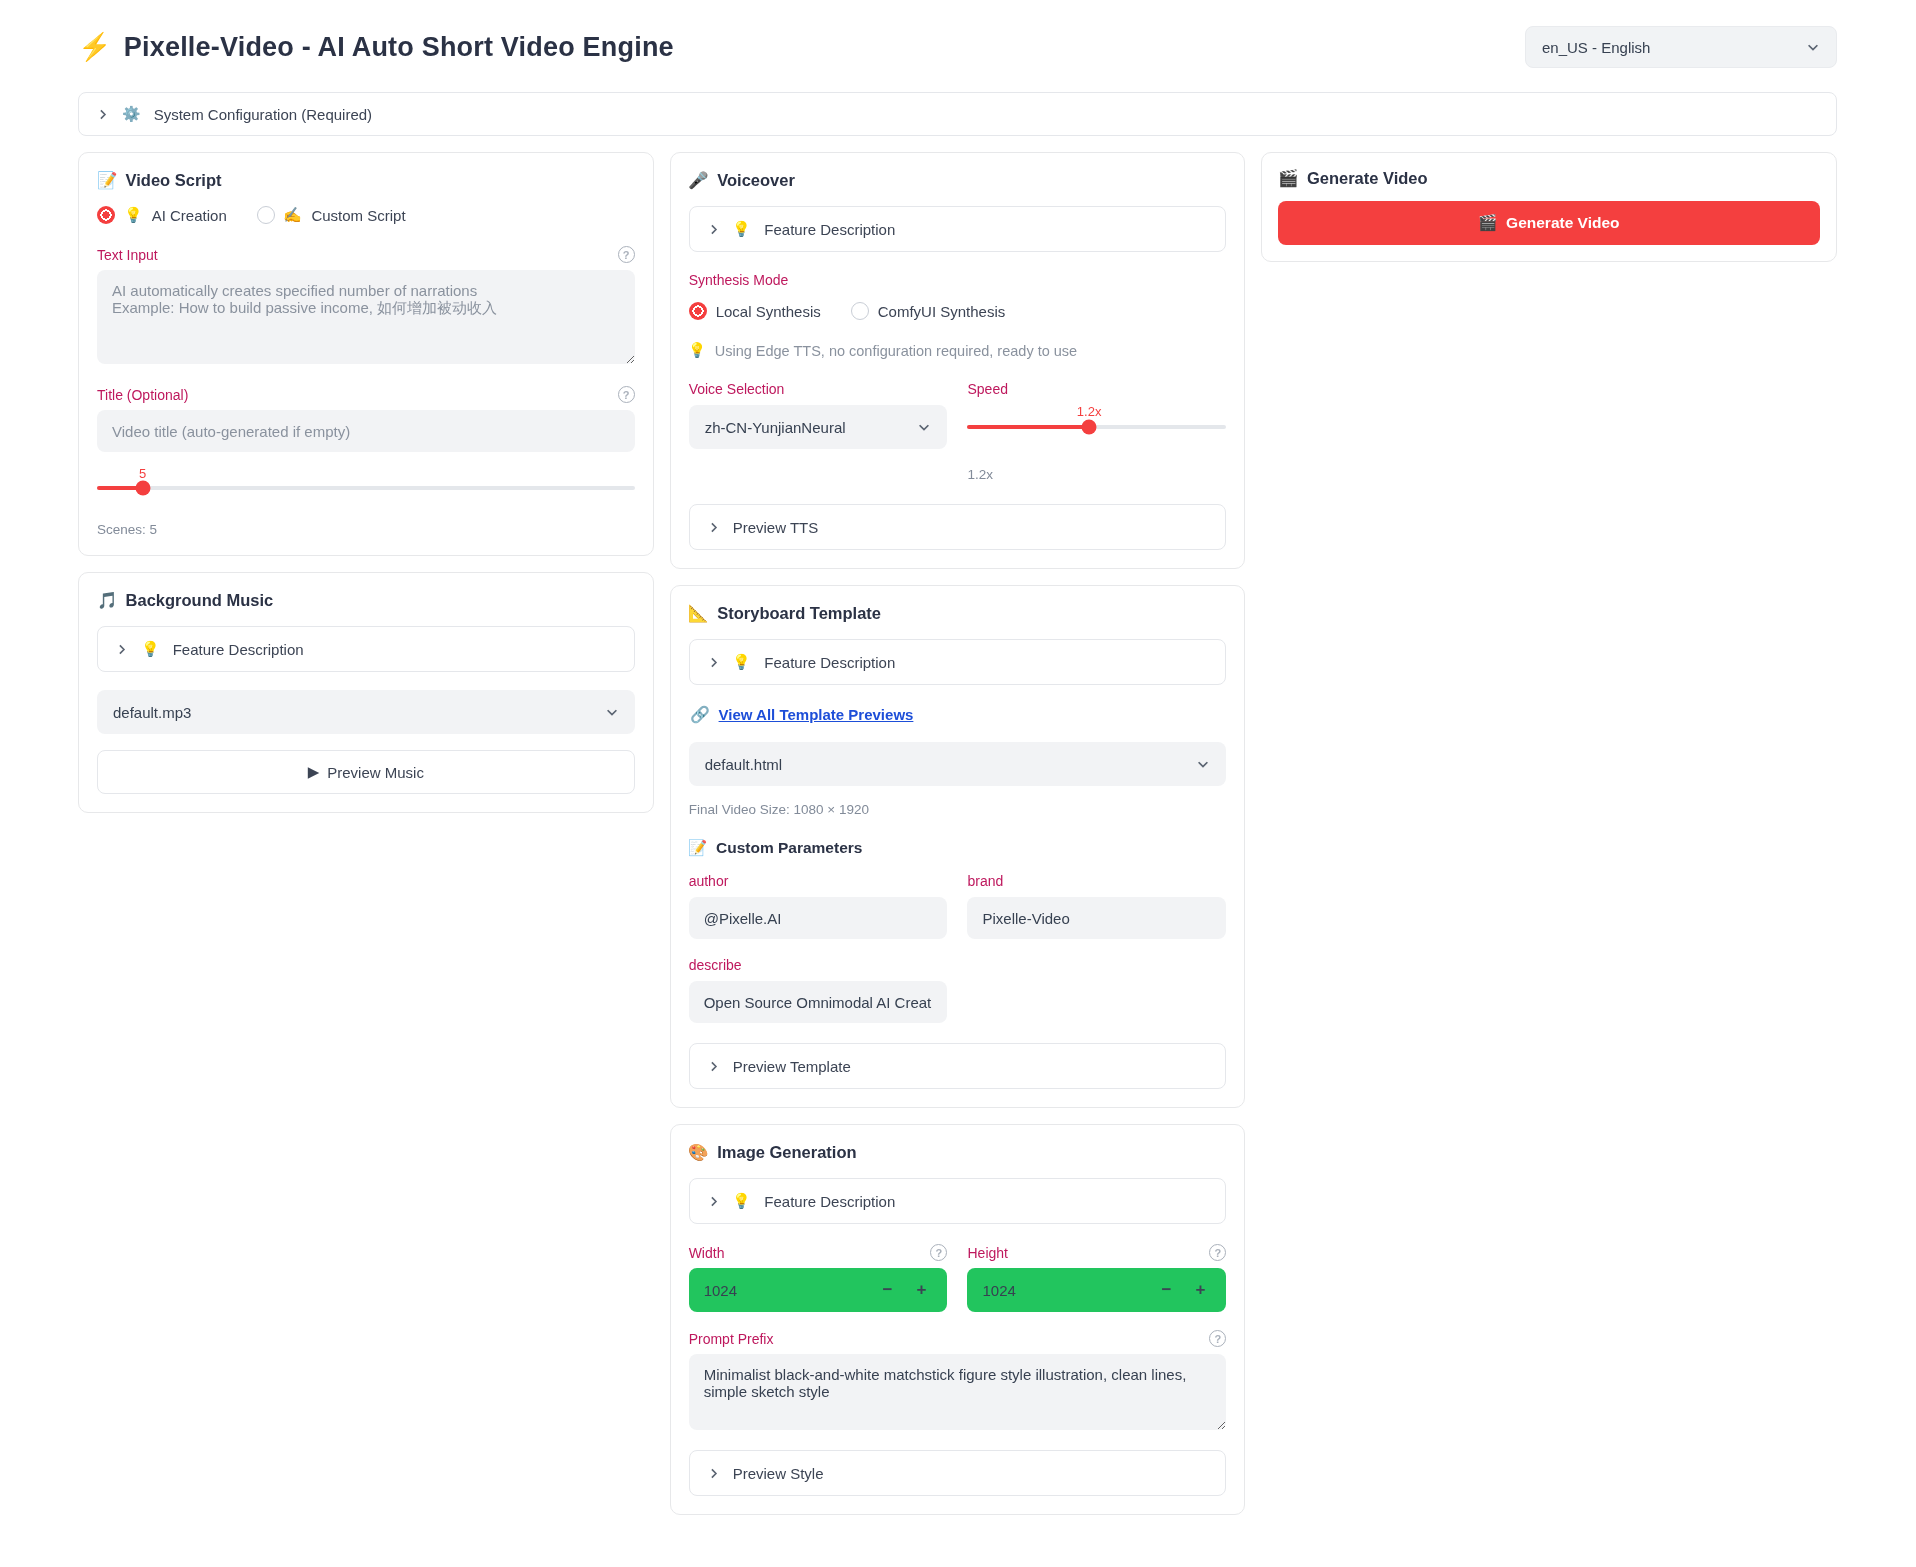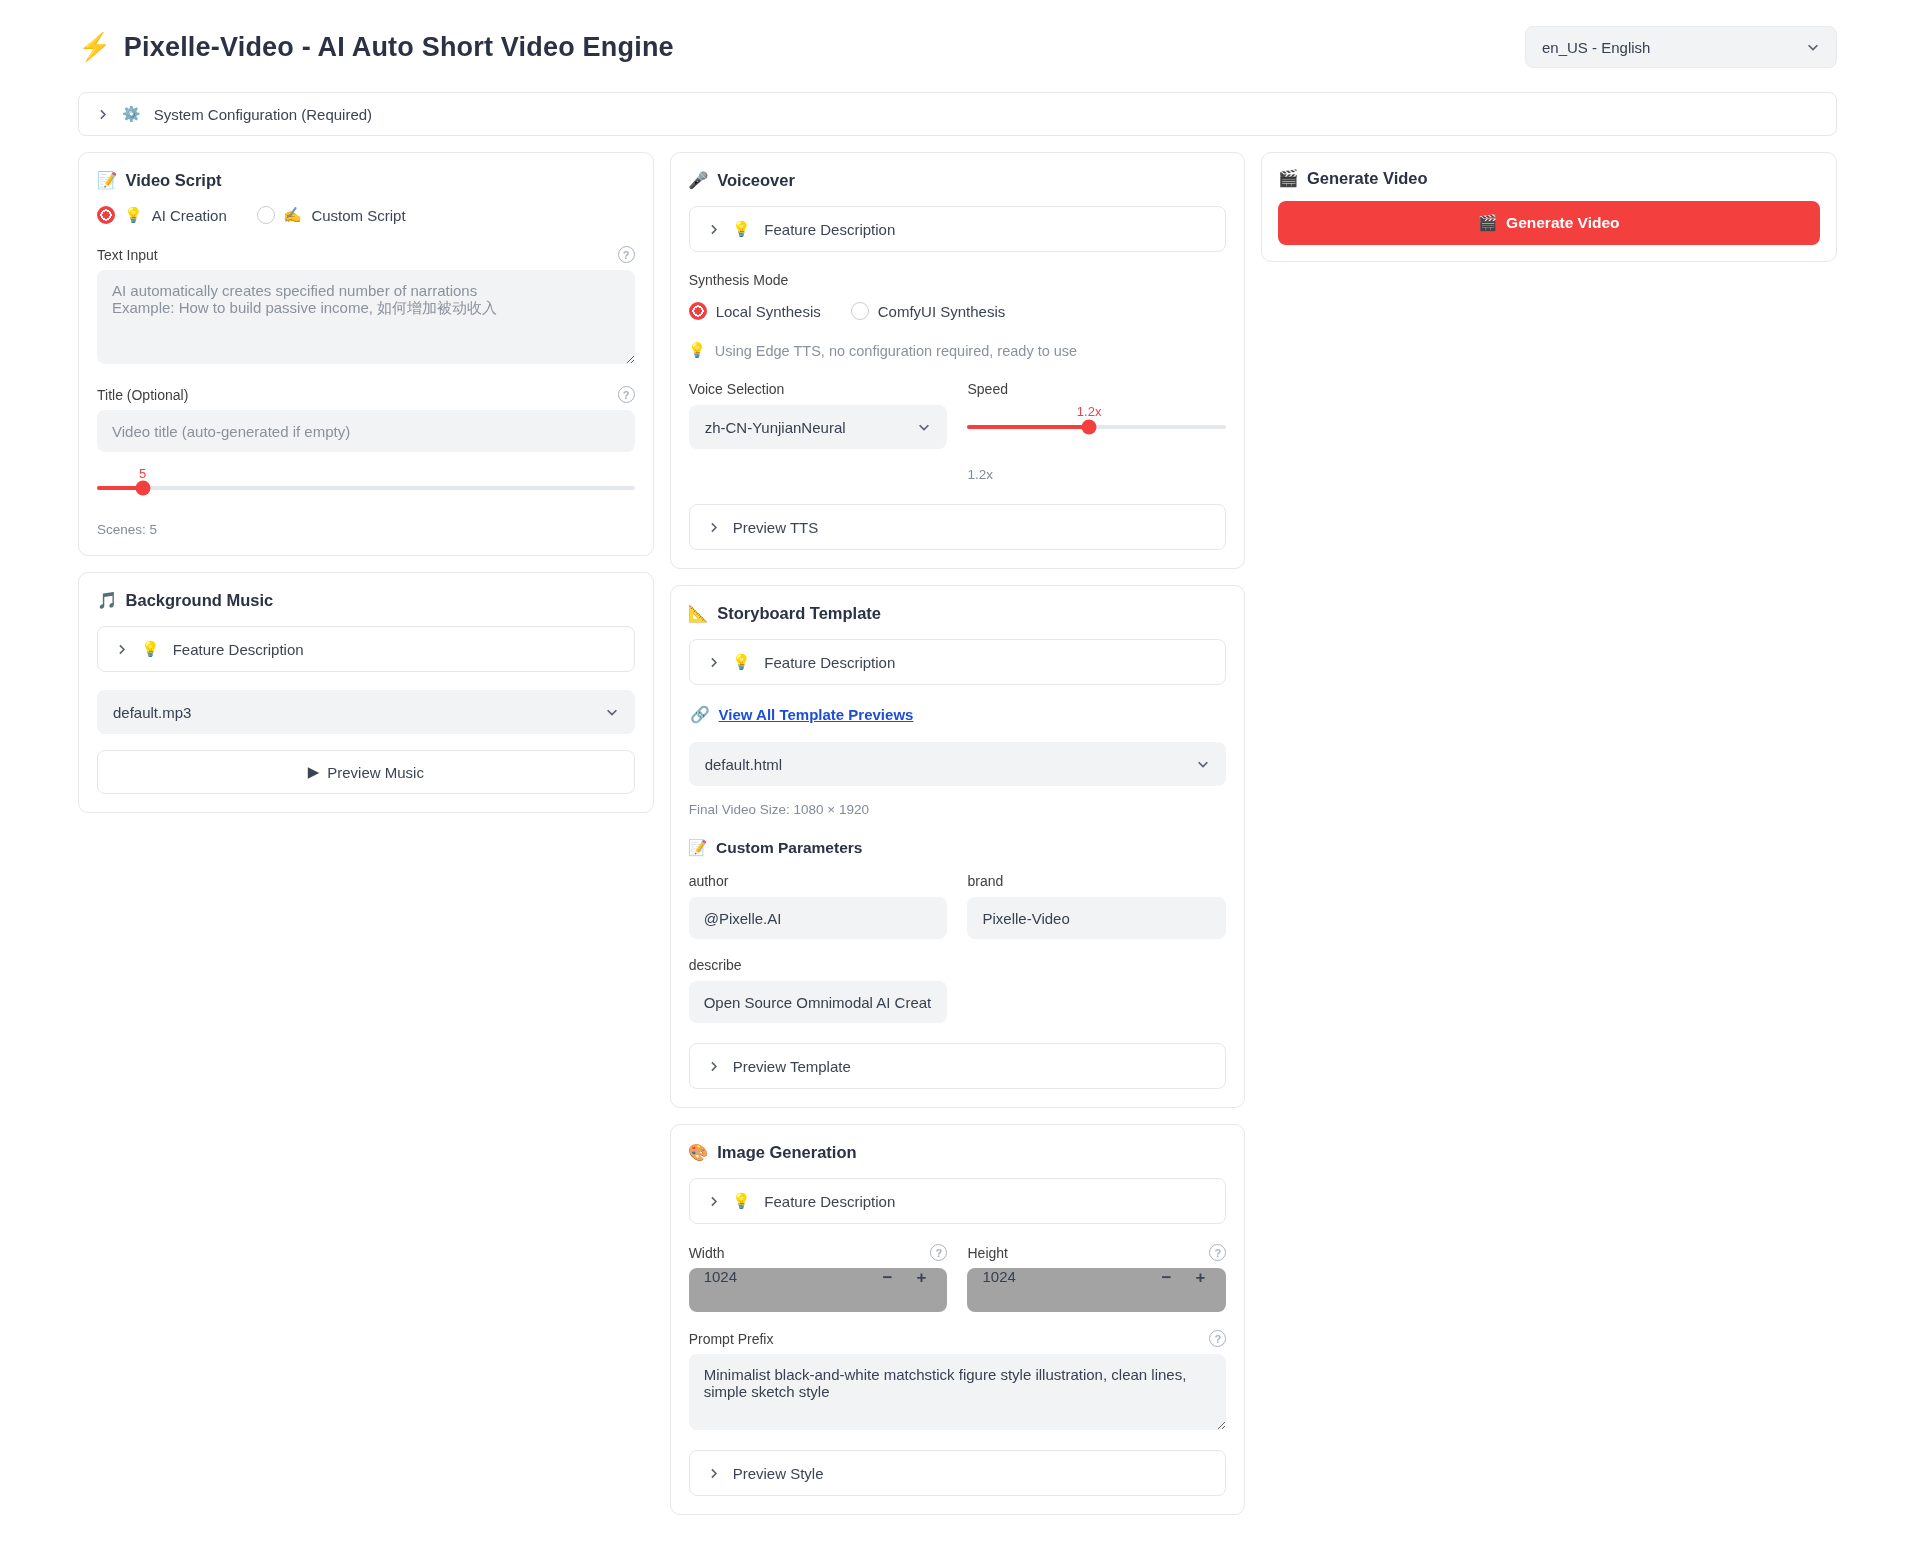--- a/index.html
+++ b/index.html
@@ -23,21 +23,21 @@
   
   .cols { display:grid; grid-template-columns:1fr 1fr 1fr; gap:16px; margin-top:16px; align-items:start; }
   .col { display:flex; flex-direction:column; gap:16px; }
 
   
   .card { background:#fff; border:1px solid #e7e8ea; border-radius:10px; padding:18px; }
   .card-title { font-size:16.5px; font-weight:700; color:#2b3245; display:flex; align-items:center; gap:8px; margin-bottom:16px; }
 
   
   .label-row { display:flex; justify-content:space-between; align-items:center; margin-bottom:7px; }
-  .f-label { font-size:14px; color:#404040; }
+  .f-label { font-size:14px; color:#be185d; }
   .help { width:17px; height:17px; border:1.4px solid #aab1bb; border-radius:50%; color:#aab1bb;
     font-size:11px; display:flex; align-items:center; justify-content:center; font-weight:700; }
 
   
   .textarea { width:100%; background:#f2f3f5; border:none; border-radius:8px; padding:12px 15px;
     font-family:"Liberation Sans",sans-serif; font-size:15px; color:#374151; resize:vertical; display:block; }
   .textarea::placeholder, .tin::placeholder { color:#8a929e; }
   .tin { width:100%; height:42px; background:#f2f3f5; border:none; border-radius:8px; padding:0 15px;
     font-family:"Liberation Sans",sans-serif; font-size:15px; color:#374151; display:block; }
 
@@ -66,21 +66,21 @@
     background:#f43f3f; border-radius:50%; cursor:grab; }
   .slider-val { position:absolute; bottom:9px; transform:translateX(-50%); color:#f43f3f; font-size:13px; }
 
   .caption { font-size:13.5px; color:#828b99; }
   .tip-row { display:flex; align-items:center; gap:8px; font-size:14.5px; color:#8a929e; margin-bottom:22px; }
 
   .grid2 { display:grid; grid-template-columns:1fr 1fr; gap:20px; }
   .link-row { display:flex; align-items:center; gap:8px; margin:20px 2px 18px; }
   .link { color:#1d4ed8; font-size:15px; font-weight:600; text-decoration:underline; cursor:pointer;text-align:center; }
 
-  .stepper { height:44px; background:#a3a3a3; border-radius:8px; display:flex; padding:0 15px; font-size:15px; color:#374151; }
+  .stepper { height:44px; background:#22c55e; border-radius:8px; display:flex; align-items:center; padding:0 15px; font-size:15px; color:#374151; }
   .stepper .num { flex:1; }
   .stepper .st-btn { font-size:17px; font-weight:700; color:#3c4454; cursor:pointer; padding:0 6px; }
   .stepper .st-btn.plus { margin-left:12px; }
 
   .sub-head { font-size:15.5px; font-weight:700; color:#2b3245; display:flex; align-items:center; gap:8px; margin:22px 0 16px; }
   .mb8{margin-bottom:8px;} .mb14{margin-bottom:14px;} .mb16{margin-bottom:16px;} .mb18{margin-bottom:18px;}
   .mb20{margin-bottom:20px;} .mb22{margin-bottom:22px;} .mt18{margin-top:18px;} .mt22{margin-top:22px;}
   .icon { display:inline-flex; }
 </style>
 </head>

